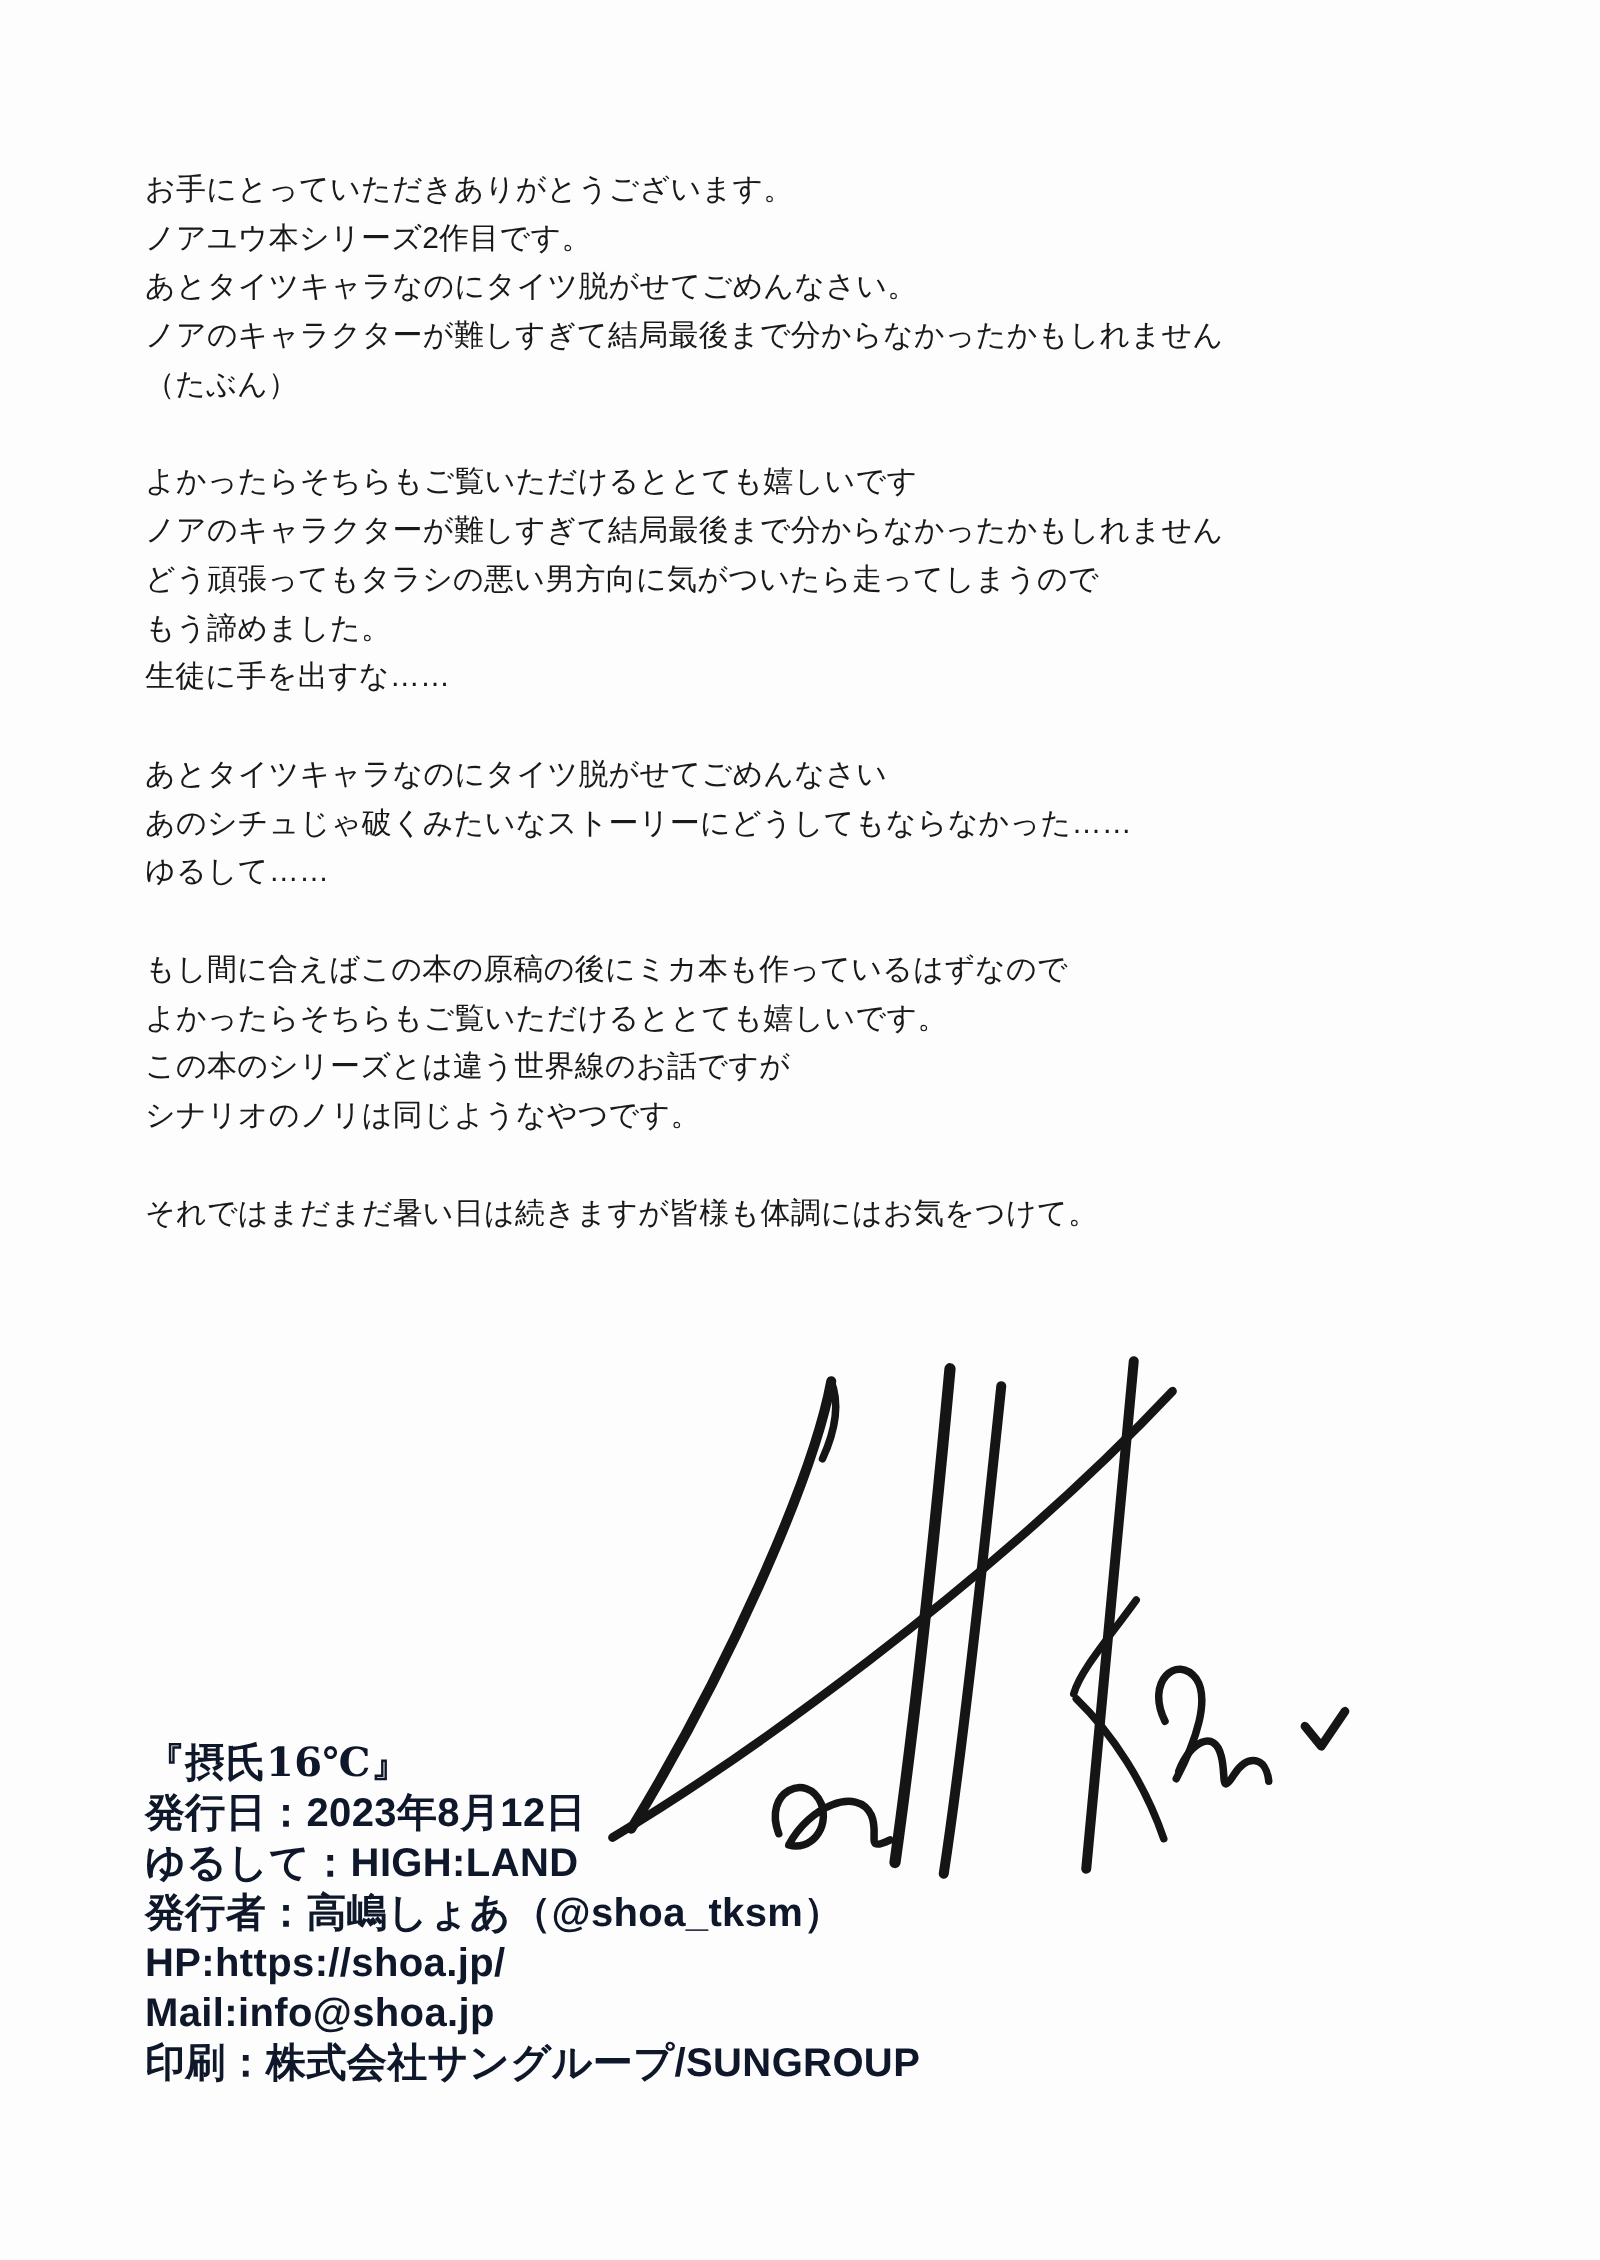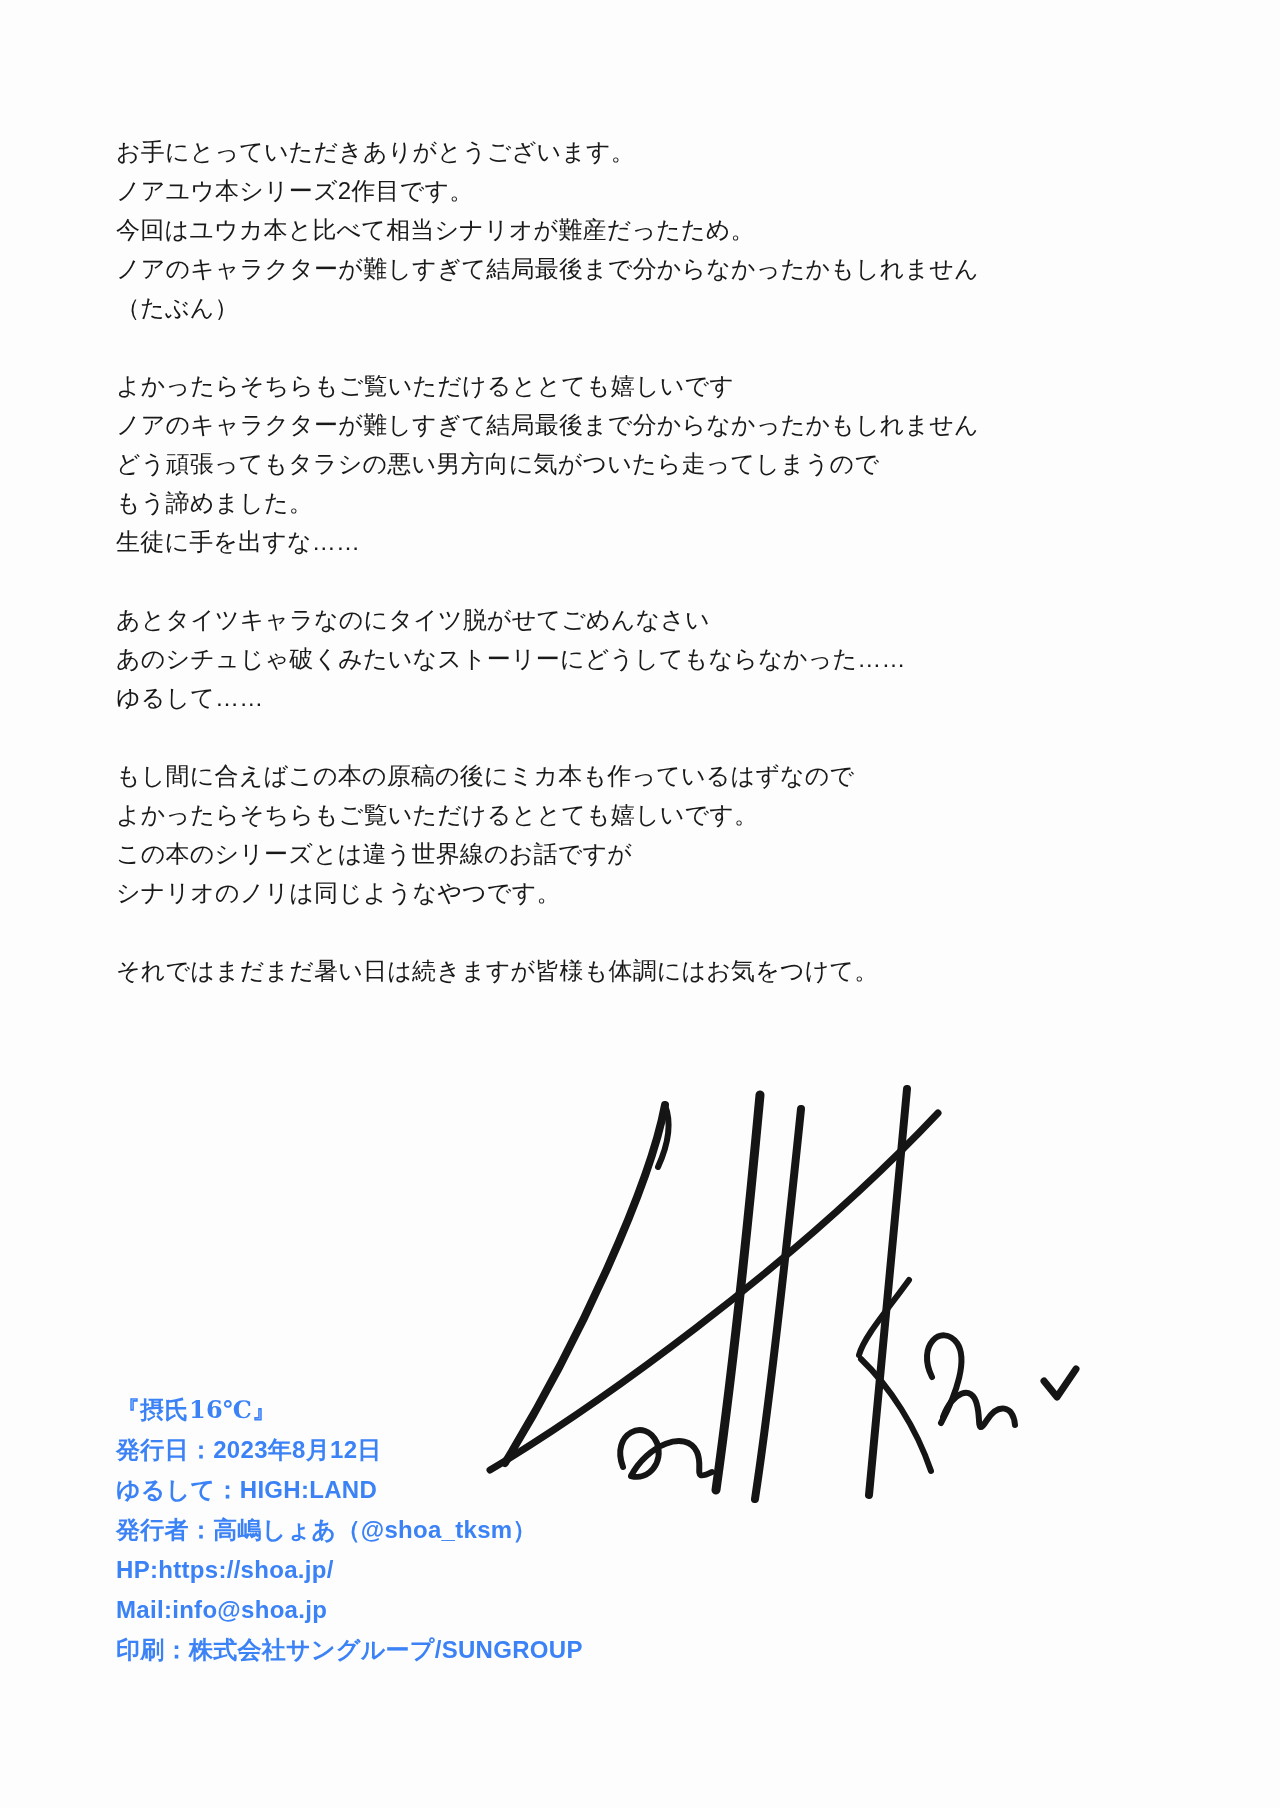--- a/index.html
+++ b/index.html
@@ -24,25 +24,25 @@
     font-weight: 500;
     margin-top: 20px;
   }
   .para { margin: 0 0 39px 0; padding: 0; }
   .para:last-child { margin-bottom: 0; }
   .line { display: block; white-space: pre; }
   .colophon {
     position: absolute;
     left: 116px;
     top: 1390px;
-    font-size: 24px;
+    font-size: 32px;
     line-height: 40px;
     letter-spacing: 0.3px;
     font-weight: 600;
-    color: #3b82f6;
+    color: #0f172a;
   }
   .colophon .line { display: block; white-space: pre; }
   .colophon .title {
     font-family: "DejaVu Serif", "Liberation Serif", serif;
     font-weight: 700;
   }
   .signature {
     position: absolute;
     left: 460px;
     top: 1075px;
@@ -58,21 +58,21 @@
 </style>
 </head>
 <body>
 
 <div class="page">
 
   <main class="body-text">
     <p class="para">
       <span class="line">お手にとっていただきありがとうございます。</span>
       <span class="line">ノアユウ本シリーズ2作目です。</span>
-      <span class="line">今回はユウカ本と比べて相当シナリオが難産だったため。</span>
+      <span class="line">あとタイツキャラなのにタイツ脱がせてごめんなさい。</span>
       <span class="line">ノアのキャラクターが難しすぎて結局最後まで分からなかったかもしれません</span>
       <span class="line">（たぶん）</span>
     </p>
     <p class="para">
       <span class="line">よかったらそちらもご覧いただけるととても嬉しいです</span>
       <span class="line">ノアのキャラクターが難しすぎて結局最後まで分からなかったかもしれません</span>
       <span class="line">どう頑張ってもタラシの悪い男方向に気がついたら走ってしまうので</span>
       <span class="line">もう諦めました。</span>
       <span class="line">生徒に手を出すな……</span>
     </p>

